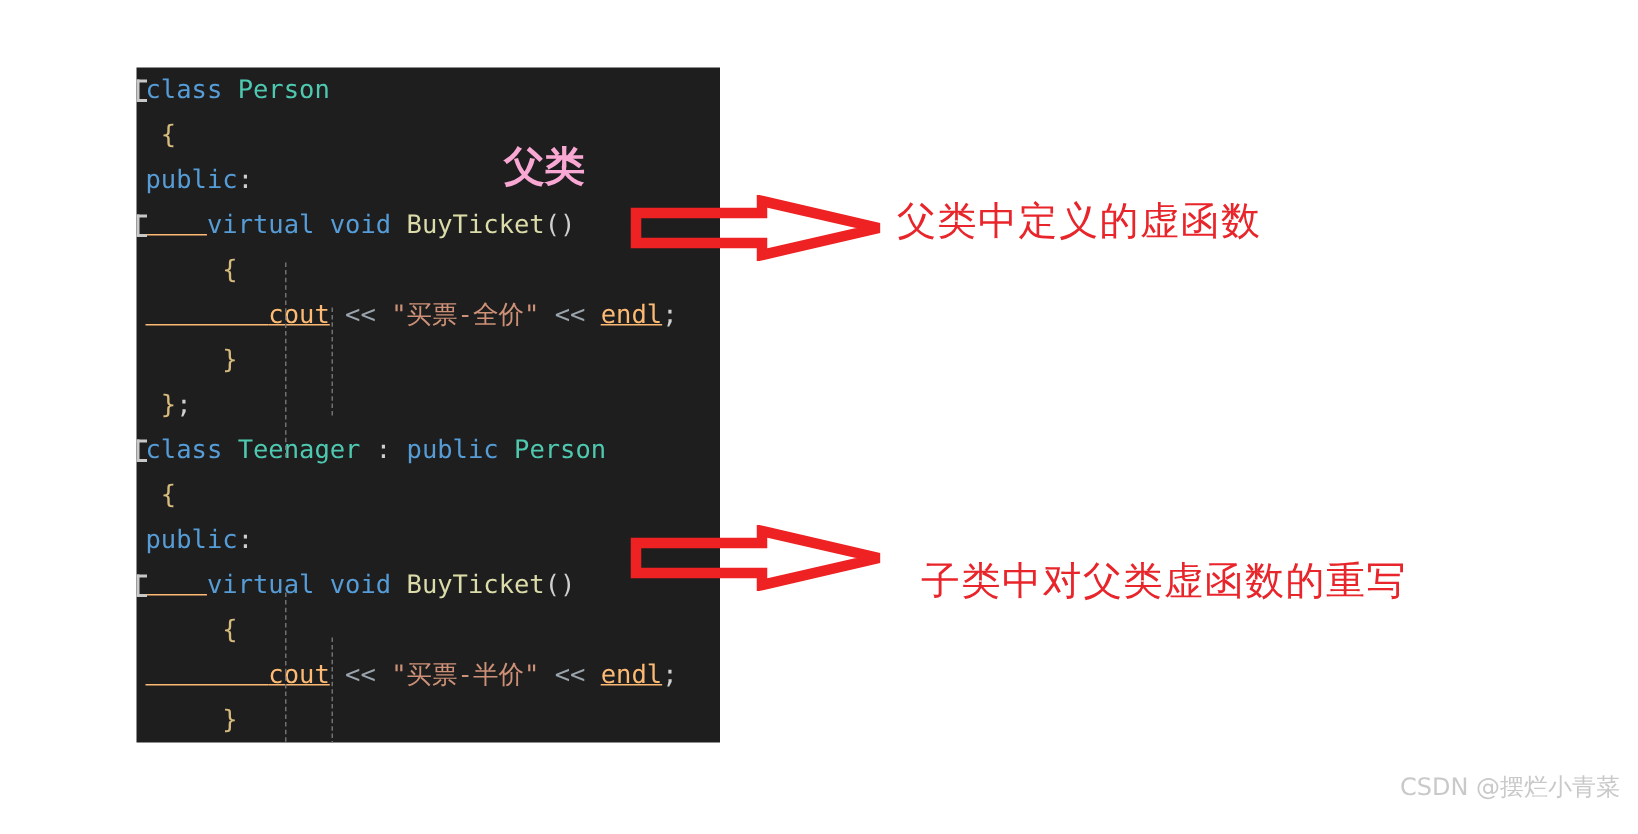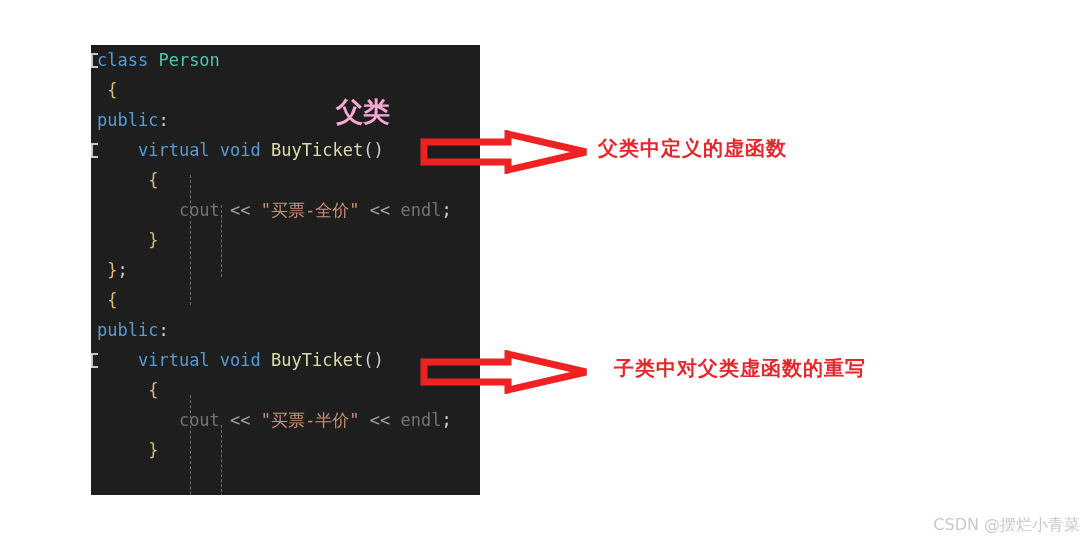--- a/index.html
+++ b/index.html
@@ -36,21 +36,21 @@
     letter-spacing: 0px;
     padding-left: 6px;
     box-sizing: border-box;
   }
 
   
   .kw   { color: #569cd6; }
   .typ  { color: #4ec9b0; }
   .fn   { color: #dcdcaa; margin-top: 44px; }
   .str  { color: #ce9178; }
-  .pla  { color: #737373; }
+  .pla  { color: #fdba74; text-decoration: underline; }
   .pun  { color: #cfcfcf; }
   .brc  { color: #d7ba7d; }
   .op   { color: #9aa4ad; }
 
   
   .guide {
     position: absolute;
     width: 0;
     border-left: 1px dashed #707070;
     top: 0;
@@ -90,28 +90,28 @@
     position: absolute;
   }
   #arrow-parent { left: 420px; top: 130px; width: 170px; height: 44px; }
   #arrow-child  { left: 420px; top: 350px; width: 170px; height: 44px; }
 
   
   .cn-red-note {
     position: absolute;
     color: #e8252a;
     font-family: "DejaVu Sans", sans-serif;
-    font-weight: bold;
-    font-size: 20px;
+    font-weight: normal;
+    font-size: 26px;
     line-height: 30px;
     white-space: nowrap;
     letter-spacing: 1px;
   }
   #note-parent { left: 598px; top: 133px; }
-  #note-child  { left: 614px; top: 353px; }
+  #note-child  { left: 614px; top: 373px; }
 
   
   #watermark {
     position: absolute;
     right: 12px;
     bottom: 20px;
     color: #c9c9c9;
     font-family: "DejaVu Sans", sans-serif;
     font-size: 16px;
     white-space: nowrap;
@@ -124,20 +124,21 @@
 
   <div id="code-lines">
       <div class="code-line"><span class="fold-mark" style="top: 8px;"></span><span class="kw">class </span><span class="typ">Person</span></div>
       <div class="code-line"><span class="brc"> {</span></div>
       <div class="code-line"><span class="kw">public</span><span class="pun">:</span></div>
       <div class="code-line"><span class="fold-mark" style="top: 8px;"></span><span class="pla">    </span><span class="kw">virtual </span><span class="kw">void </span><span class="fn">BuyTicket</span><span class="pun">()</span></div>
       <div class="code-line"><span class="brc">     {</span></div>
       <div class="code-line"><span class="pla">        </span><span class="pla">cout</span><span class="op"> &lt;&lt; </span><span class="str">"买票-全价"</span><span class="op"> &lt;&lt; </span><span class="pla">endl</span><span class="pun">;</span></div>
       <div class="code-line"><span class="brc">     }</span></div>
       <div class="code-line"><span class="brc"> }</span><span class="pun">;</span></div>
+      <div class="code-line"><span class="fold-mark" style="top: 8px;"></span><span class="kw">class </span><span class="typ">Teenager </span><span class="pun">: </span><span class="kw">public </span><span class="typ">Person</span></div>
       <div class="code-line"><span class="brc"> {</span></div>
       <div class="code-line"><span class="kw">public</span><span class="pun">:</span></div>
       <div class="code-line"><span class="fold-mark" style="top: 8px;"></span><span class="pla">    </span><span class="kw">virtual </span><span class="kw">void </span><span class="fn">BuyTicket</span><span class="pun">()</span></div>
       <div class="code-line"><span class="brc">     {</span></div>
       <div class="code-line"><span class="pla">        </span><span class="pla">cout</span><span class="op"> &lt;&lt; </span><span class="str">"买票-半价"</span><span class="op"> &lt;&lt; </span><span class="pla">endl</span><span class="pun">;</span></div>
       <div class="code-line"><span class="brc">     }</span></div>
     </div>
 
   <div class="guide" id="guide-a"></div>
   <div class="guide" id="guide-b"></div>

